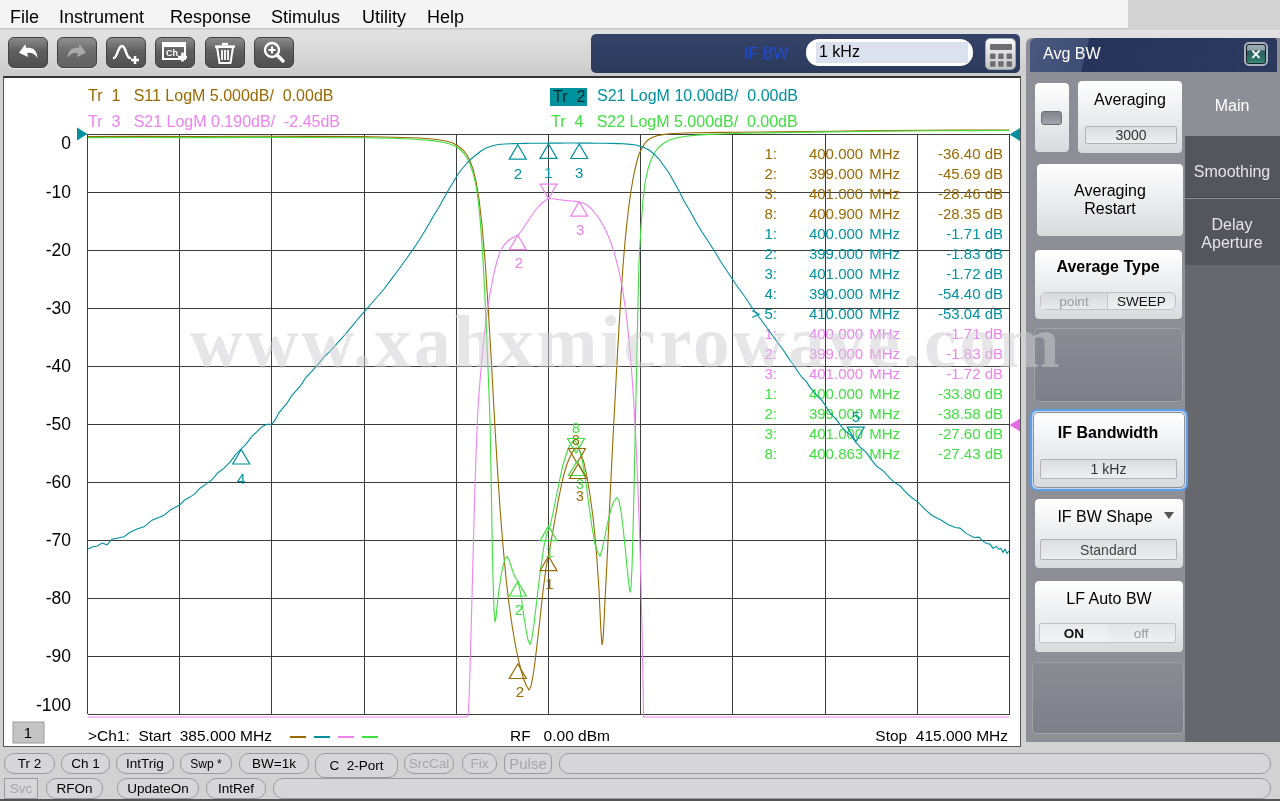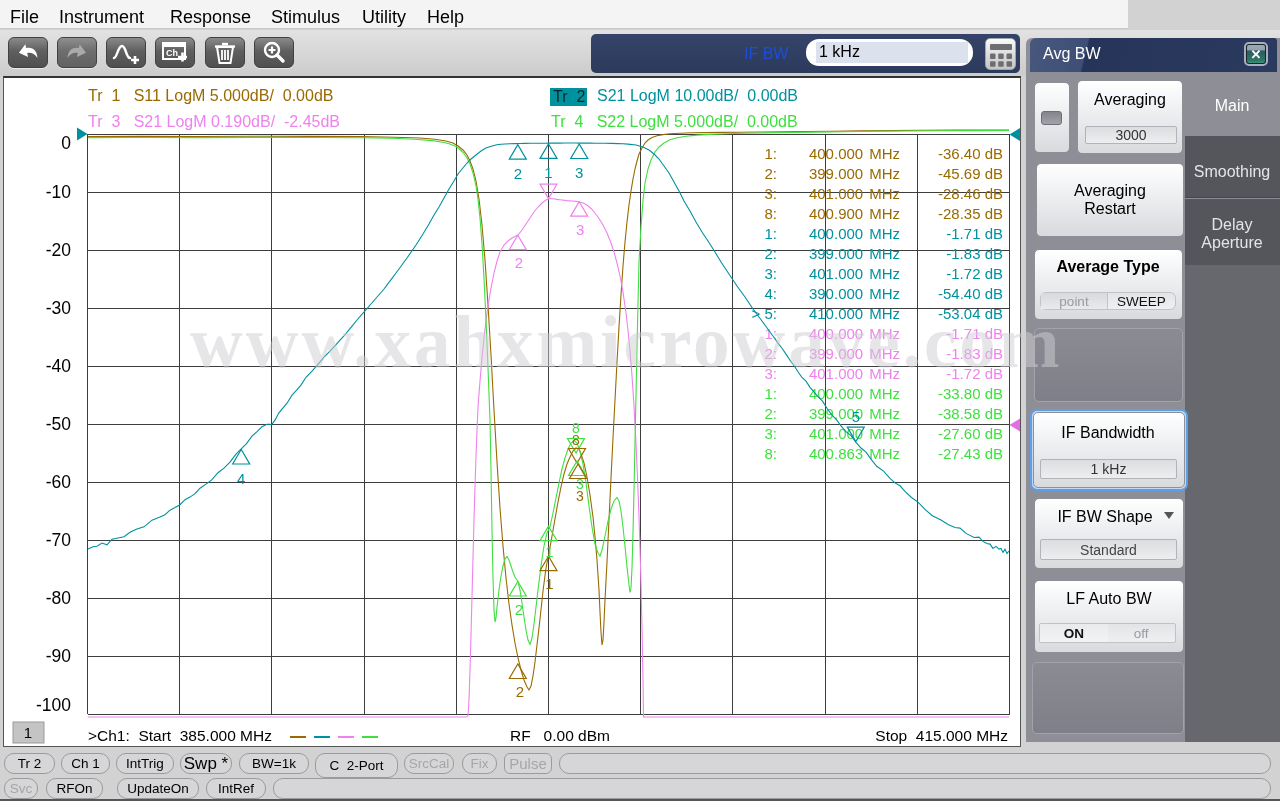--- a/index.html
+++ b/index.html
@@ -220,43 +220,43 @@
 <div style="position:absolute;left:1010px;top:182px;width:200px;text-align:center;font-size:16px;color:#000;font-weight:normal;line-height:1.1">Averaging<br>Restart</div>
 <div style="position:absolute;left:1034px;top:249px;width:149px;height:71px;background:linear-gradient(#ffffff,#eff0f2 40%,#d9dade);border:1px solid #8f8f96;border-radius:5px;"></div>
 <div style="position:absolute;left:1008px;top:258px;width:200px;text-align:center;font-size:16px;color:#000;font-weight:bold;line-height:1.1">Average Type</div>
 <div style="position:absolute;left:1040px;top:292px;width:136px;height:18px;border:1px solid #c2c2c6;border-radius:6px;background:linear-gradient(#e3e4e7,#eef0f1);display:flex;font-size:13.5px">
  <div style="width:50%;display:flex;align-items:center;justify-content:center;color:#9a9aa0;background:linear-gradient(#d8d9dc,#e8eaeb);border-right:1px solid #c6c6ca">point</div>
  <div style="width:50%;display:flex;align-items:center;justify-content:center;color:#111">SWEEP</div>
 </div>
 <div style="position:absolute;left:1034px;top:328px;width:149px;height:74px;background:linear-gradient(#8b8b94,#7f7f89);border:1px solid #a2a2aa;border-radius:5px"></div>
 <div style="position:absolute;left:1030px;top:409px;width:158px;height:82px;border:2px solid #5c9fe8;border-radius:7px;background:#c7d7ef"></div>
 <div style="position:absolute;left:1033px;top:412px;width:152px;height:76px;background:linear-gradient(#ffffff,#eff0f2 40%,#d9dade);border:1px solid #8f8f96;border-radius:5px;"></div>
-<div style="position:absolute;left:1008px;top:424px;width:200px;text-align:center;font-size:16px;color:#000;font-weight:normal;line-height:1.1">IF Bandwidth</div>
+<div style="position:absolute;left:1008px;top:424px;width:200px;text-align:center;font-size:16px;color:#000;font-weight:bold;line-height:1.1">IF Bandwidth</div>
 <div style="position:absolute;left:1040px;top:459px;width:137px;height:20px;background:linear-gradient(#dcdde0,#eceeef);border:1px solid #b2b2b8;border-radius:2px;display:flex;align-items:center;justify-content:center;font-size:14px;color:#333">1 kHz</div>
 <div style="position:absolute;left:1034px;top:498px;width:150px;height:71px;background:linear-gradient(#ffffff,#eff0f2 40%,#d9dade);border:1px solid #8f8f96;border-radius:5px;"></div>
 <div style="position:absolute;left:1005px;top:508px;width:200px;text-align:center;font-size:16px;color:#000;font-weight:normal;line-height:1.1">IF BW Shape</div>
 <div style="position:absolute;left:1164px;top:512px;width:0;height:0;border-left:5px solid transparent;border-right:5px solid transparent;border-top:7px solid #555"></div>
 <div style="position:absolute;left:1040px;top:539px;width:137px;height:21px;background:linear-gradient(#dcdde0,#eceeef);border:1px solid #b2b2b8;border-radius:2px;display:flex;align-items:center;justify-content:center;font-size:14px;color:#444">Standard</div>
 <div style="position:absolute;left:1034px;top:580px;width:150px;height:73px;background:linear-gradient(#ffffff,#eff0f2 40%,#d9dade);border:1px solid #8f8f96;border-radius:5px;"></div>
 <div style="position:absolute;left:1009px;top:590px;width:200px;text-align:center;font-size:16px;color:#000;font-weight:normal;line-height:1.1">LF Auto BW</div>
 <div style="position:absolute;left:1039px;top:623px;width:137px;height:20px;border:1px solid #c2c2c6;border-radius:2px;background:linear-gradient(#e3e4e7,#eef0f1);display:flex;font-size:13.5px">
  <div style="width:50%;display:flex;align-items:center;justify-content:center;color:#111;font-weight:bold;background:linear-gradient(#e9eaec,#f2f3f4)">ON</div>
  <div style="width:50%;display:flex;align-items:center;justify-content:center;color:#9a9aa0">off</div>
 </div>
 <div style="position:absolute;left:1032px;top:662px;width:152px;height:72px;background:linear-gradient(#8b8b94,#7f7f89);border:1px solid #a2a2aa;border-radius:5px"></div>
 
 <div style="position:absolute;left:0;top:747px;width:1280px;height:54px;background:#d2d2d2;border-bottom:2px solid #555"></div>
 <div style="position:absolute;left:4px;top:753px;width:51px;height:21px;border:1.5px solid #9b9b9f;border-radius:10px;background:#d6d6d8;color:#000;font-size:13.5px;display:flex;align-items:center;justify-content:center">Tr 2</div>
 <div style="position:absolute;left:61px;top:753px;width:49px;height:21px;border:1.5px solid #9b9b9f;border-radius:10px;background:#d6d6d8;color:#000;font-size:13.5px;display:flex;align-items:center;justify-content:center">Ch 1</div>
 <div style="position:absolute;left:116px;top:753px;width:58px;height:21px;border:1.5px solid #9b9b9f;border-radius:10px;background:#d6d6d8;color:#000;font-size:13.5px;display:flex;align-items:center;justify-content:center">IntTrig</div>
-<div style="position:absolute;left:180px;top:753px;width:52px;height:21px;border:1.5px solid #9b9b9f;border-radius:10px;background:#d6d6d8;color:#000;font-size:17px;display:flex;align-items:center;justify-content:center">Swp *</div>
+<div style="position:absolute;left:180px;top:753px;width:52px;height:21px;border:1.5px solid #9b9b9f;border-radius:10px;background:#d6d6d8;color:#000;font-size:12px;display:flex;align-items:center;justify-content:center">Swp *</div>
 <div style="position:absolute;left:239px;top:753px;width:70px;height:21px;border:1.5px solid #9b9b9f;border-radius:10px;background:#d6d6d8;color:#000;font-size:13.5px;display:flex;align-items:center;justify-content:center">BW=1k</div>
 <div style="position:absolute;left:315px;top:753px;width:83px;height:25px;border:1.5px solid #9b9b9f;border-radius:10px;background:#d6d6d8;color:#000;font-size:13.5px;display:flex;align-items:center;justify-content:center">C&nbsp;&nbsp;2-Port</div>
 <div style="position:absolute;left:404px;top:753px;width:50px;height:21px;border:1.5px solid #9b9b9f;border-radius:10px;background:#d6d6d8;color:#a6a6aa;font-size:13.5px;display:flex;align-items:center;justify-content:center">SrcCal</div>
 <div style="position:absolute;left:462px;top:753px;width:35px;height:21px;border:1.5px solid #9b9b9f;border-radius:10px;background:#d6d6d8;color:#a6a6aa;font-size:13.5px;display:flex;align-items:center;justify-content:center">Fix</div>
 <div style="position:absolute;left:504px;top:753px;width:48px;height:21px;border:1.5px solid #9b9b9f;border-radius:6px;background:#d6d6d8;color:#a6a6aa;font-size:15px;display:flex;align-items:center;justify-content:center">Pulse</div>
 <div style="position:absolute;left:559px;top:753px;width:712px;height:21px;border:1.5px solid #9b9b9f;border-radius:10px;background:#d6d6d8;color:#000;font-size:13.5px;display:flex;align-items:center;justify-content:center"></div>
-<div style="position:absolute;left:4px;top:778px;width:34px;height:21px;border:1.5px solid #9b9b9f;border-radius:10px;background:#d6d6d8;color:#a6a6aa;font-size:13.5px;display:flex;align-items:center;justify-content:center">Svc</div>
+<div style="position:absolute;left:4px;top:778px;width:34px;height:21px;border:1.5px solid #9b9b9f;border-radius:0;background:#d6d6d8;color:#a6a6aa;font-size:13.5px;display:flex;align-items:center;justify-content:center">Svc</div>
 <div style="position:absolute;left:46px;top:778px;width:57px;height:21px;border:1.5px solid #9b9b9f;border-radius:10px;background:#d6d6d8;color:#000;font-size:13.5px;display:flex;align-items:center;justify-content:center">RFOn</div>
 <div style="position:absolute;left:117px;top:778px;width:82px;height:21px;border:1.5px solid #9b9b9f;border-radius:10px;background:#d6d6d8;color:#000;font-size:13.5px;display:flex;align-items:center;justify-content:center">UpdateOn</div>
 <div style="position:absolute;left:206px;top:778px;width:60px;height:21px;border:1.5px solid #9b9b9f;border-radius:10px;background:#d6d6d8;color:#000;font-size:13.5px;display:flex;align-items:center;justify-content:center">IntRef</div>
 <div style="position:absolute;left:273px;top:778px;width:998px;height:21px;border:1.5px solid #9b9b9f;border-radius:10px;background:#d6d6d8;color:#000;font-size:13.5px;display:flex;align-items:center;justify-content:center"></div>
 
 <div style="position:absolute;left:190px;top:301px;width:1090px;font-family:'Liberation Serif',serif;font-weight:bold;font-size:73px;letter-spacing:3px;color:rgba(205,205,210,0.5);white-space:nowrap;z-index:60;pointer-events:none">www.xahxmicrowave.com</div>
 </body></html>

